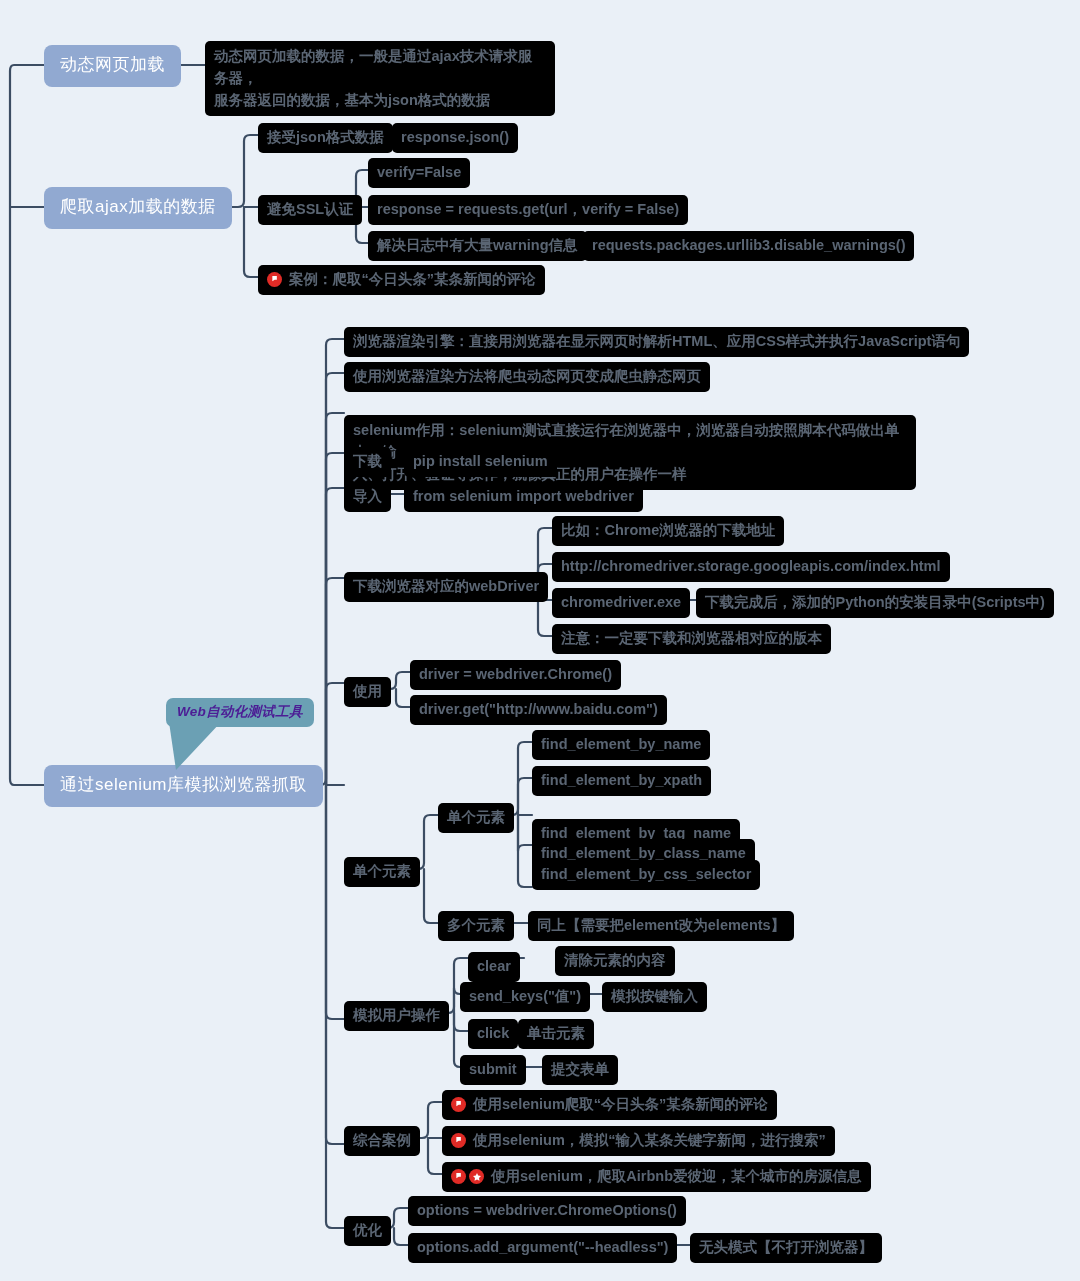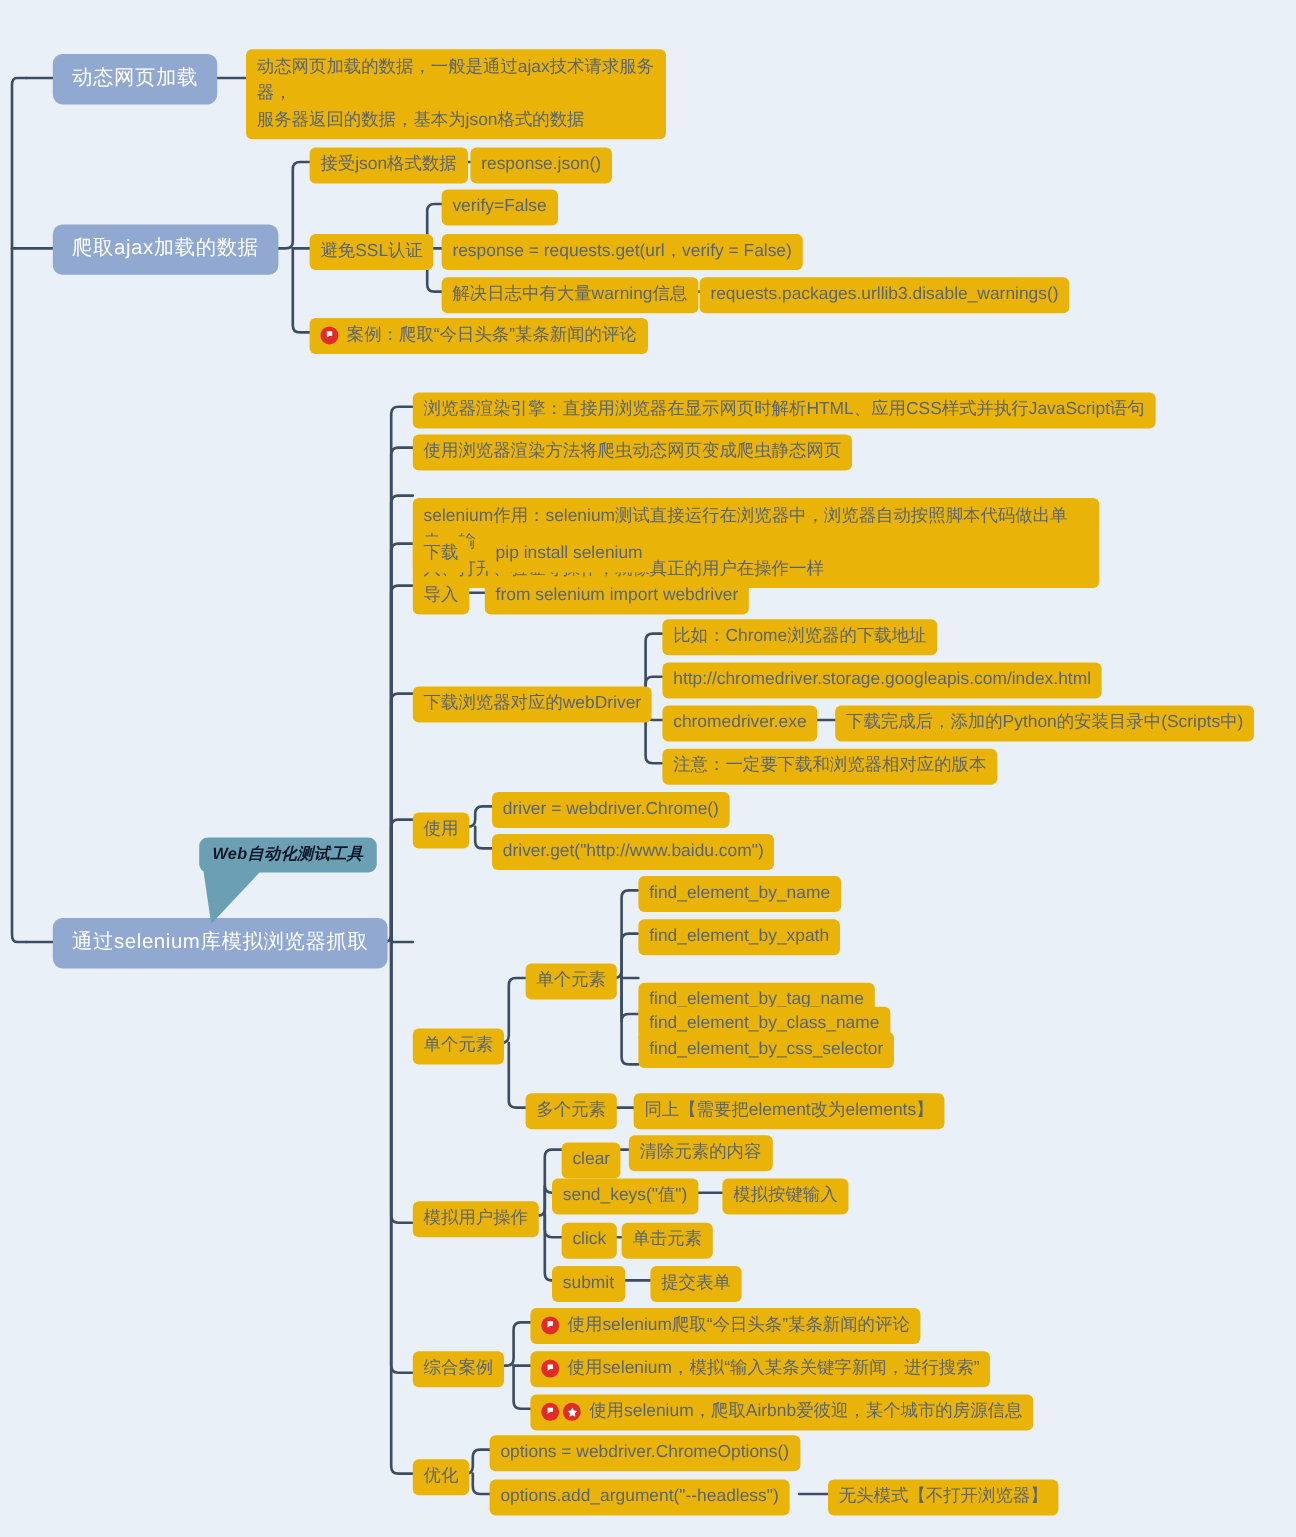--- a/index.html
+++ b/index.html
@@ -26,34 +26,34 @@
     background:#91a9d1;
     color:#ffffff;
     border-radius:8px;
     font-size:17px;
     padding:9px 16px 10px 16px;
     letter-spacing:.5px;
     display:flex;align-items:center;
   }
   
   .chip{
-    background:#eab308;
+    background:#000000;
     color:#5a6573;
     border-radius:5px;
     font-size:14.5px;
     padding:5px 9px;
-    display:flex;align-items:center;
+    display:flex;align-items:center;font-weight:bold;
   }
   .chip.wrap{white-space:normal;line-height:1.5;}
 
   
   .callout{
     position:absolute;
     background:#6ba0b4;
-    color:#0f172a;
+    color:#4c1d95;
     border-radius:7px;
     font-size:13.5px;
     font-style:italic;
     font-weight:bold;
     padding:5px 11px 6px 11px;
     white-space:nowrap;
     letter-spacing:.3px;
   }
 
   
@@ -301,21 +301,21 @@
   <div class="node chip" style="left:528px;top:911px;">
     <span>同上【需要把element改为elements】</span>
   </div>
 
   <div class="node chip" style="left:344px;top:1001px;">
     <span>模拟用户操作</span>
   </div>
   <div class="node chip" style="left:468px;top:952px;">
     <span>clear</span>
   </div>
-  <div class="node chip" style="left:524px;top:946px;">
+  <div class="node chip" style="left:555px;top:946px;">
     <span>清除元素的内容</span>
   </div>
   <div class="node chip" style="left:460px;top:982px;">
     <span>send_keys("值")</span>
   </div>
   <div class="node chip" style="left:602px;top:982px;">
     <span>模拟按键输入</span>
   </div>
   <div class="node chip" style="left:468px;top:1019px;">
     <span>click</span>

